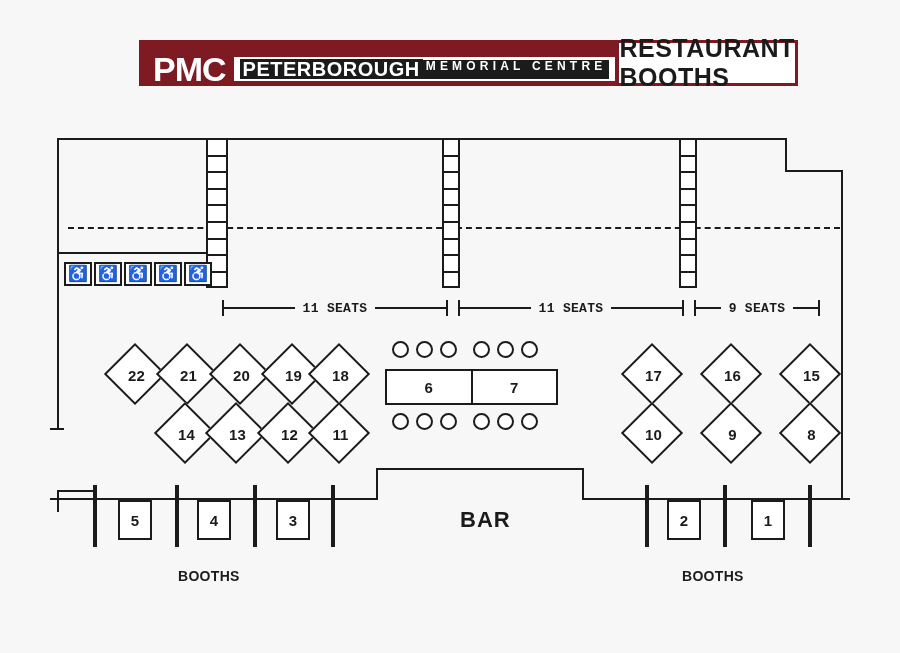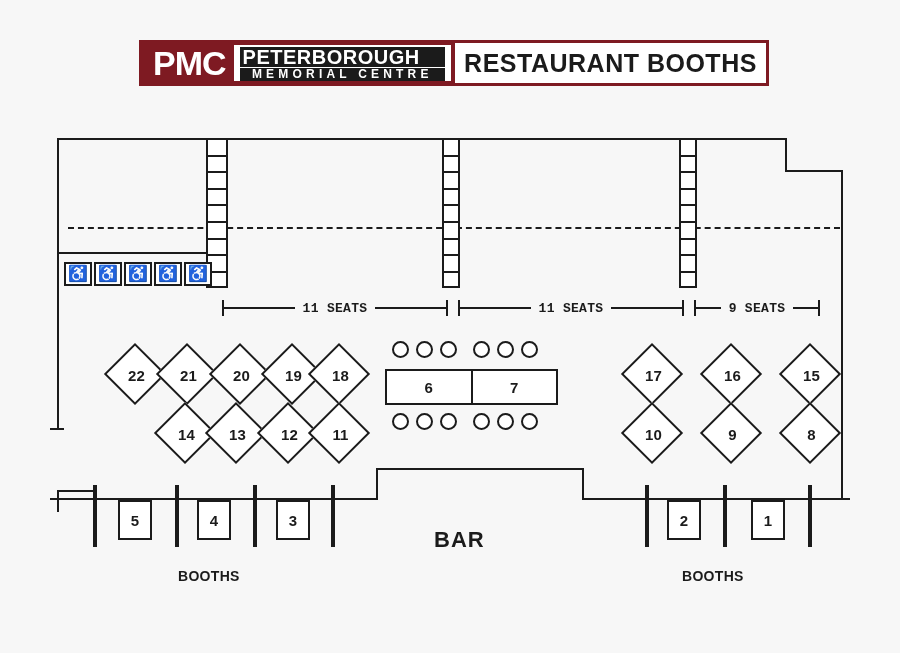--- a/index.html
+++ b/index.html
@@ -14,36 +14,36 @@
 
   
   .header{
     position:absolute;left:139px;top:40px;width:630px;height:46px;
     display:flex;align-items:stretch;
     box-shadow:0 0 0 0 transparent;
   }
   .logo-block{
     background:#7e1a22;
     display:flex;align-items:center;
-    padding:0 0 0 8px;
+    padding:12px 0 0 8px;
     border:2px solid #7e1a22;
     box-sizing:border-box;
     flex:0 0 316px;
   }
   .pmc{
     color:#ffffff;
     font-weight:bold;
     font-size:34px;
     letter-spacing:-1px;
     line-height:1;
     padding:0 8px 0 4px;
     font-family:"Liberation Sans", sans-serif;
   }
   .logo-words{
-    display:flex;flex-direction:column;
+    display:flex;flex-direction:row;justify-content:center;
     background:#ffffff;
     padding:2px 6px;
     margin:3px 2px 3px 0;
     height:calc(100% - 6px);
     box-sizing:border-box;
     flex:1 1 auto;
   }
   .logo-words .w1{
     background:#1b1b1b;color:#ffffff;
     font-weight:bold;font-size:20px;line-height:20px;
@@ -334,21 +334,21 @@
   <div class="booth" style="left:118px;top:500px;">5</div>
   <div class="divider" style="left:175px;top:485px;height:62px;"></div>
   <div class="booth" style="left:197px;top:500px;">4</div>
   <div class="divider" style="left:253px;top:485px;height:62px;"></div>
   <div class="booth" style="left:276px;top:500px;">3</div>
   <div class="divider" style="left:331px;top:485px;height:62px;"></div>
   <div class="wall hline" style="left:57px;top:490px;width:38px;"></div>
   <div class="wall vline" style="left:57px;top:490px;height:22px;"></div>
   <div class="booth-label" style="left:178px;top:568px;">BOOTHS</div>
 
-  <div class="bar-label" style="left:434px;top:507px;margin-top:20px;">BAR</div>
+  <div class="bar-label" style="left:460px;top:507px;">BAR</div>
 
   <div class="divider" style="left:645px;top:485px;height:62px;"></div>
   <div class="booth" style="left:667px;top:500px;">2</div>
   <div class="divider" style="left:723px;top:485px;height:62px;"></div>
   <div class="booth" style="left:751px;top:500px;">1</div>
   <div class="divider" style="left:808px;top:485px;height:62px;"></div>
   <div class="booth-label" style="left:682px;top:568px;">BOOTHS</div>
 
 </div>
 

